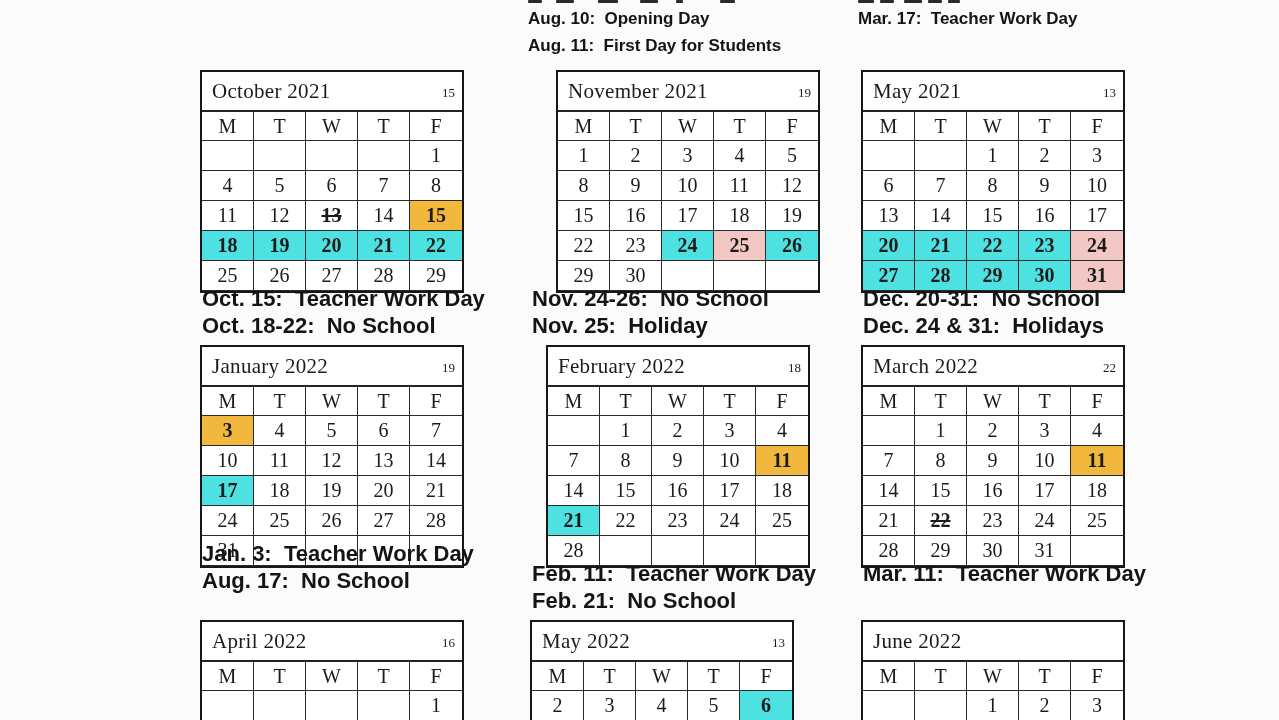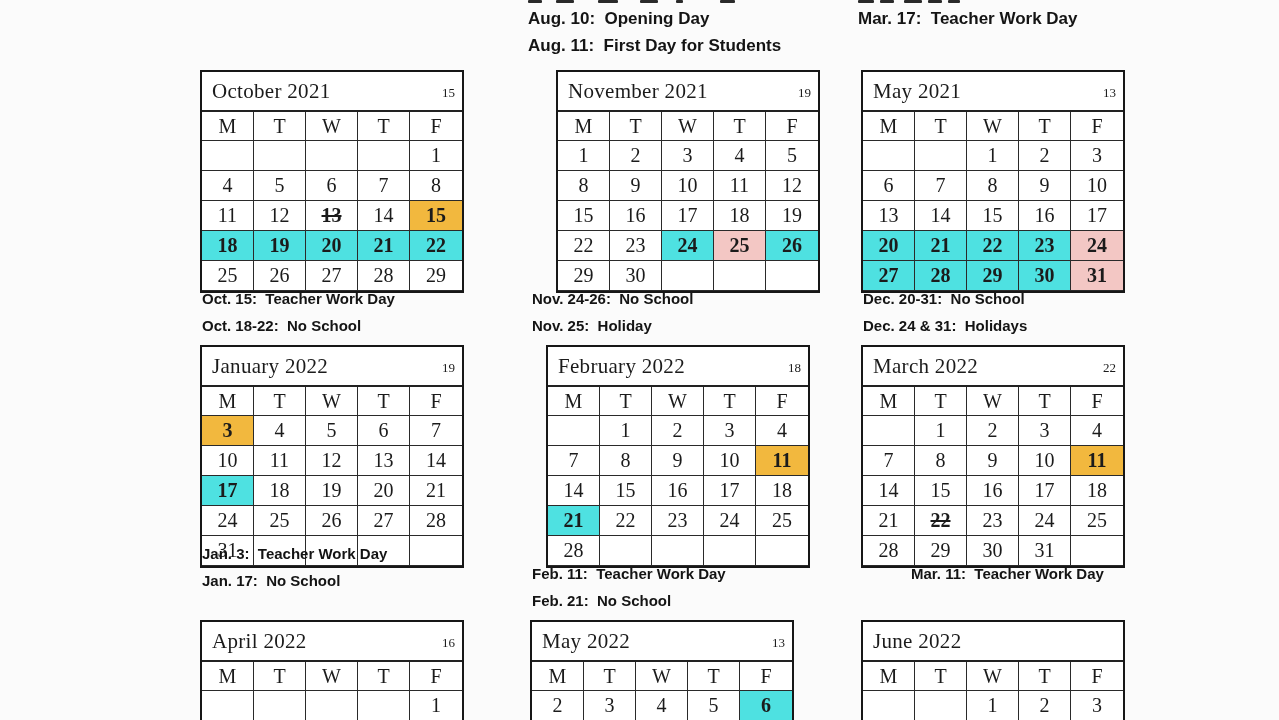--- a/index.html
+++ b/index.html
@@ -30,21 +30,21 @@
     display:flex;align-items:center;justify-content:center;
     font-size:20px;background:#fff;
   }
   .cell:nth-child(5n){border-right:none;}
   .cell.day-header{height:29px;font-size:20px;}
   .cell.hl-c{background:#4ee1e1;font-weight:700;}
   .cell.hl-g{background:#f2b83e;font-weight:700;}
   .cell.hl-p{background:#f3c7c4;font-weight:700;}
   .cell.strike{font-weight:700;text-decoration:line-through;}
   .month-notes{position:absolute;font-family:"Liberation Sans","DejaVu Sans",sans-serif;
-    font-weight:700;font-size:15px;line-height:27px;white-space:pre;color:#141414;}
+    font-weight:700;font-size:22px;line-height:27px;white-space:pre;color:#141414;}
 </style>
 </head>
 <body>
 
 <div class="page">
 
   <div>
     <span class="artifact" style="left:528px;width:14px;"></span>
     <span class="artifact" style="left:556px;width:18px;"></span>
     <span class="artifact" style="left:598px;width:20px;"></span>
@@ -210,21 +210,21 @@
           <div class="cell">26</div>
           <div class="cell">27</div>
           <div class="cell">28</div>
           <div class="cell">31</div>
           <div class="cell"></div>
           <div class="cell"></div>
           <div class="cell"></div>
           <div class="cell"></div>
         </div>
       </div>
-      <div class="month-notes" style="left: 202px; top: 540px;"><div class="note-line">Jan. 3:  Teacher Work Day</div><div class="note-line">Jan. 17:  No School</div></div>
+      <div class="month-notes" style="left: 202px; top: 540px;"><div class="note-line">Jan. 3:  Teacher Work Day</div><div class="note-line">Aug. 17:  No School</div></div>
       <div class="month" style="left: 546px; top: 345px;">
         <div class="month-header">
           <span class="month-name">February 2022</span>
           <span class="month-count">18</span>
         </div>
         <div class="month-grid">
           <div class="cell day-header">M</div>
           <div class="cell day-header">T</div>
           <div class="cell day-header">W</div>
           <div class="cell day-header">T</div>
@@ -288,21 +288,21 @@
           <div class="cell">23</div>
           <div class="cell">24</div>
           <div class="cell">25</div>
           <div class="cell">28</div>
           <div class="cell">29</div>
           <div class="cell">30</div>
           <div class="cell">31</div>
           <div class="cell"></div>
         </div>
       </div>
-      <div class="month-notes" style="left: 863px; top: 560px; margin-left: 48px;"><div class="note-line">Mar. 11:  Teacher Work Day</div></div>
+      <div class="month-notes" style="left: 863px; top: 560px;"><div class="note-line">Mar. 11:  Teacher Work Day</div></div>
       <div class="month" style="left: 200px; top: 620px;">
         <div class="month-header">
           <span class="month-name">April 2022</span>
           <span class="month-count">16</span>
         </div>
         <div class="month-grid">
           <div class="cell day-header">M</div>
           <div class="cell day-header">T</div>
           <div class="cell day-header">W</div>
           <div class="cell day-header">T</div>

